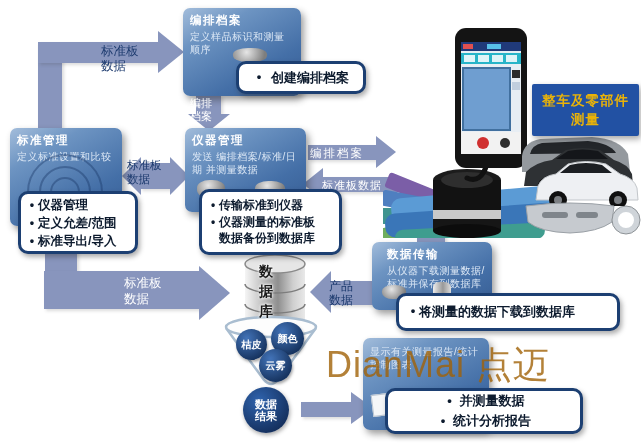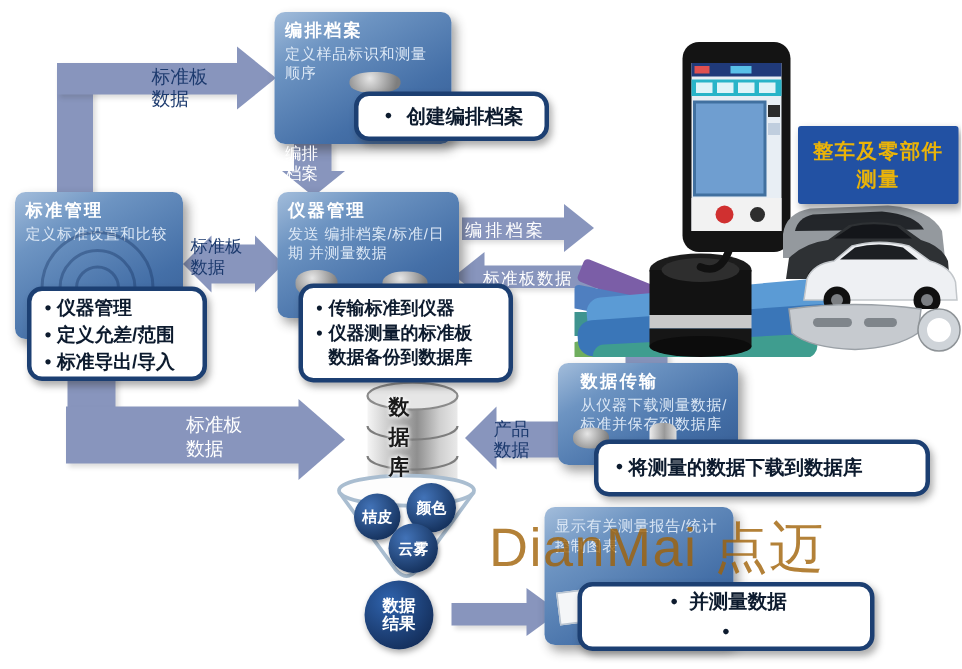--- a/index.html
+++ b/index.html
@@ -311,18 +311,19 @@
       </div>
   </div>
 
   <div class="callout" style="left:385px;top:388px;width:198px;height:46px;font-size:13px;line-height:20px;">
     <div class="li center">
         <span class="blt">•</span>
         <span style="margin-left:4px;">并测量数据</span>
       </div>
     <div class="li center">
         <span class="blt">•</span>
+        <span style="margin-left:4px;">统计分析报告</span>
       </div>
   </div>
 
   <div class="wm">DianMai 点迈</div>
 
 </div>
 
 </body></html>

